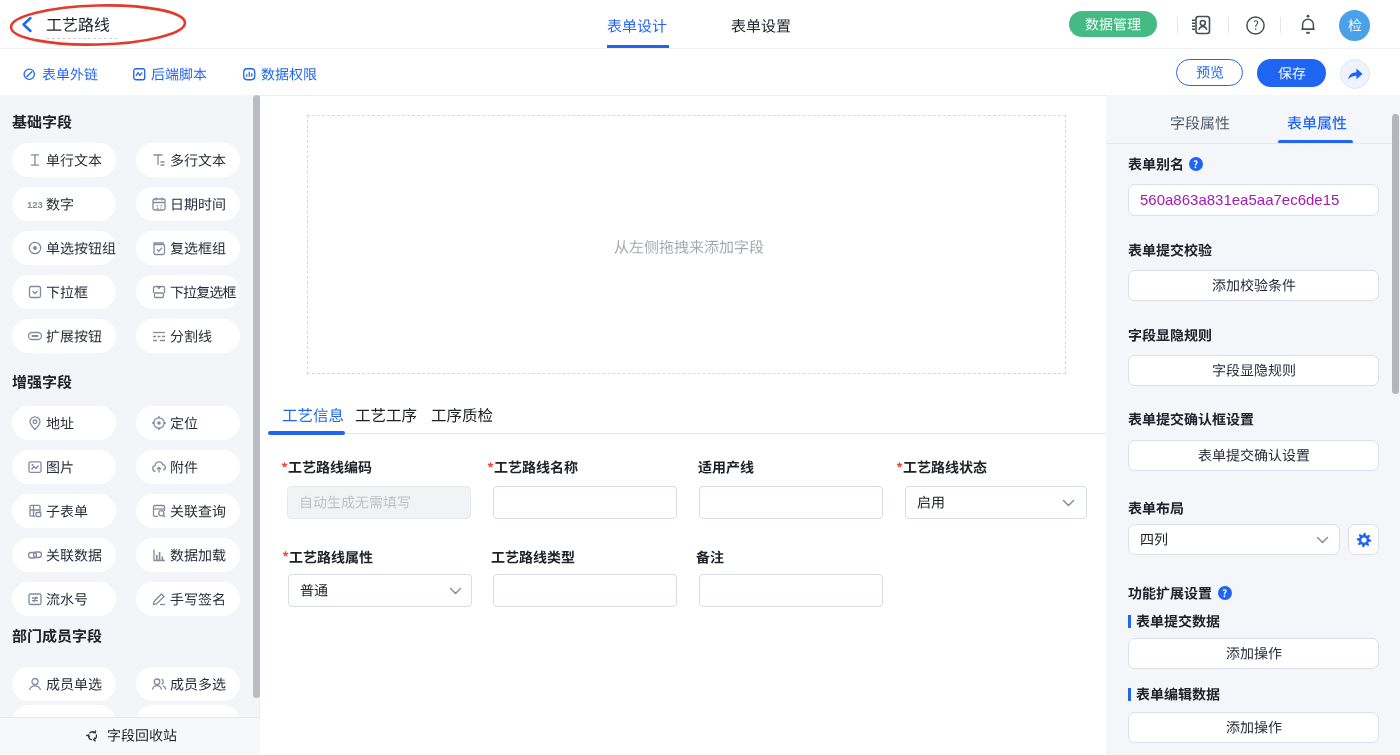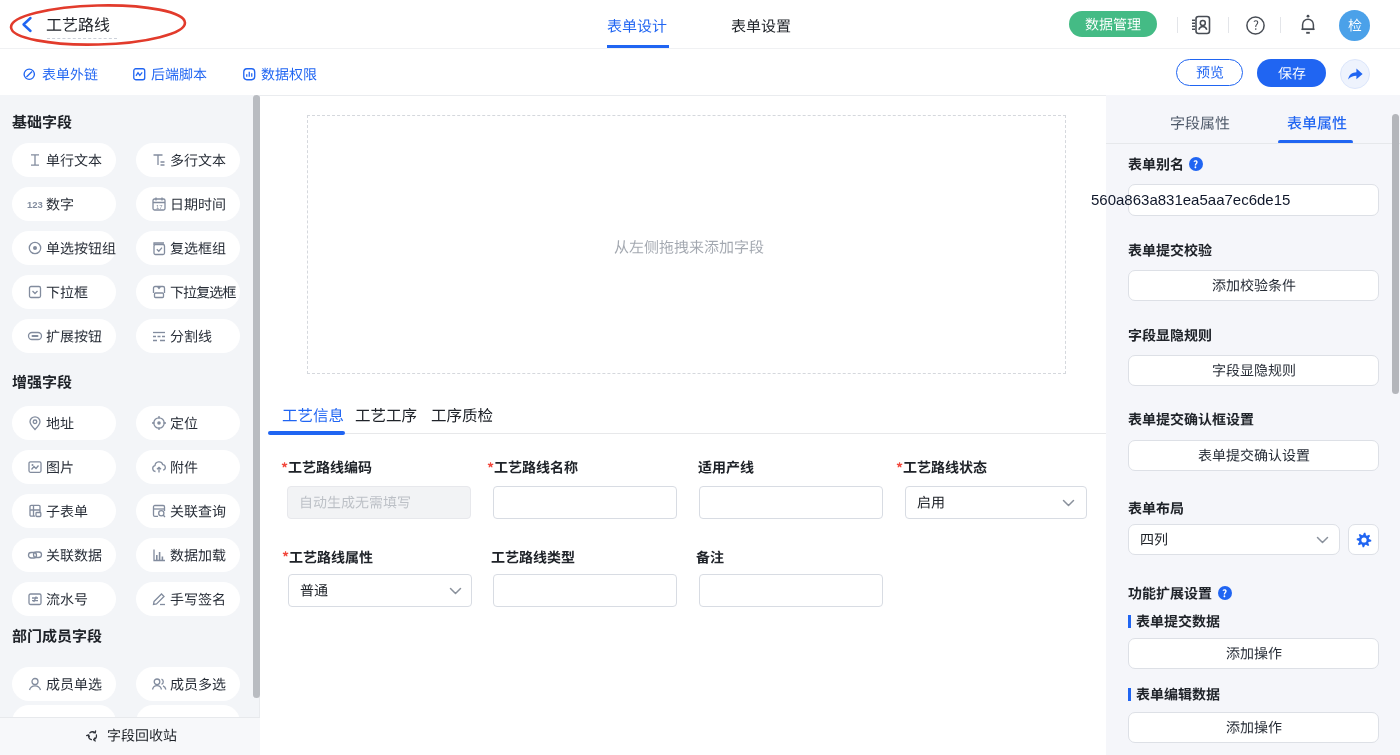--- a/index.html
+++ b/index.html
@@ -835,21 +835,21 @@
         <use href="#gb540d" x="3000"></use>
       </g>
     </svg>
     <div class="ab" style="left:1189px;top:157px;width:14px;height:14px;border-radius:50%;background:#2065f2"></div>
     <svg class="ab" style="left:1193.4px;top:156.8px;overflow:visible" width="5.1" height="12.0">
       <g fill="#fff" transform="translate(0,11.05) scale(0.010000,-0.010000)">
         <use href="#gb3f" x="0"></use>
       </g>
     </svg>
     <div class="ab" style="left:1128px;top:184px;width:251px;height:32px;border-radius:7px;background:#fff;border:1px solid #dde0e6;box-sizing:border-box"></div>
-    <div class="ab" style="left:1091px;top:184px;height:32px;line-height:32px;font-size:15px;color:#0f172a;font-family:'Liberation Sans',sans-serif">560a863a831ea5aa7ec6de15</div>
+    <div class="ab" style="left:1140px;top:184px;height:32px;line-height:32px;font-size:15px;color:#a21caf;font-family:'Liberation Sans',sans-serif">560a863a831ea5aa7ec6de15</div>
     <svg class="ab" style="left:1128px;top:240.0px;overflow:visible" width="84.0" height="16.8">
       <g fill="#1f2329" transform="translate(0,15.47) scale(0.014000,-0.014000)">
         <use href="#gb8868" x="0"></use>
         <use href="#gb5355" x="1000"></use>
         <use href="#gb63d0" x="2000"></use>
         <use href="#gb4ea4" x="3000"></use>
         <use href="#gb6821" x="4000"></use>
         <use href="#gb9a8c" x="5000"></use>
       </g>
     </svg>

